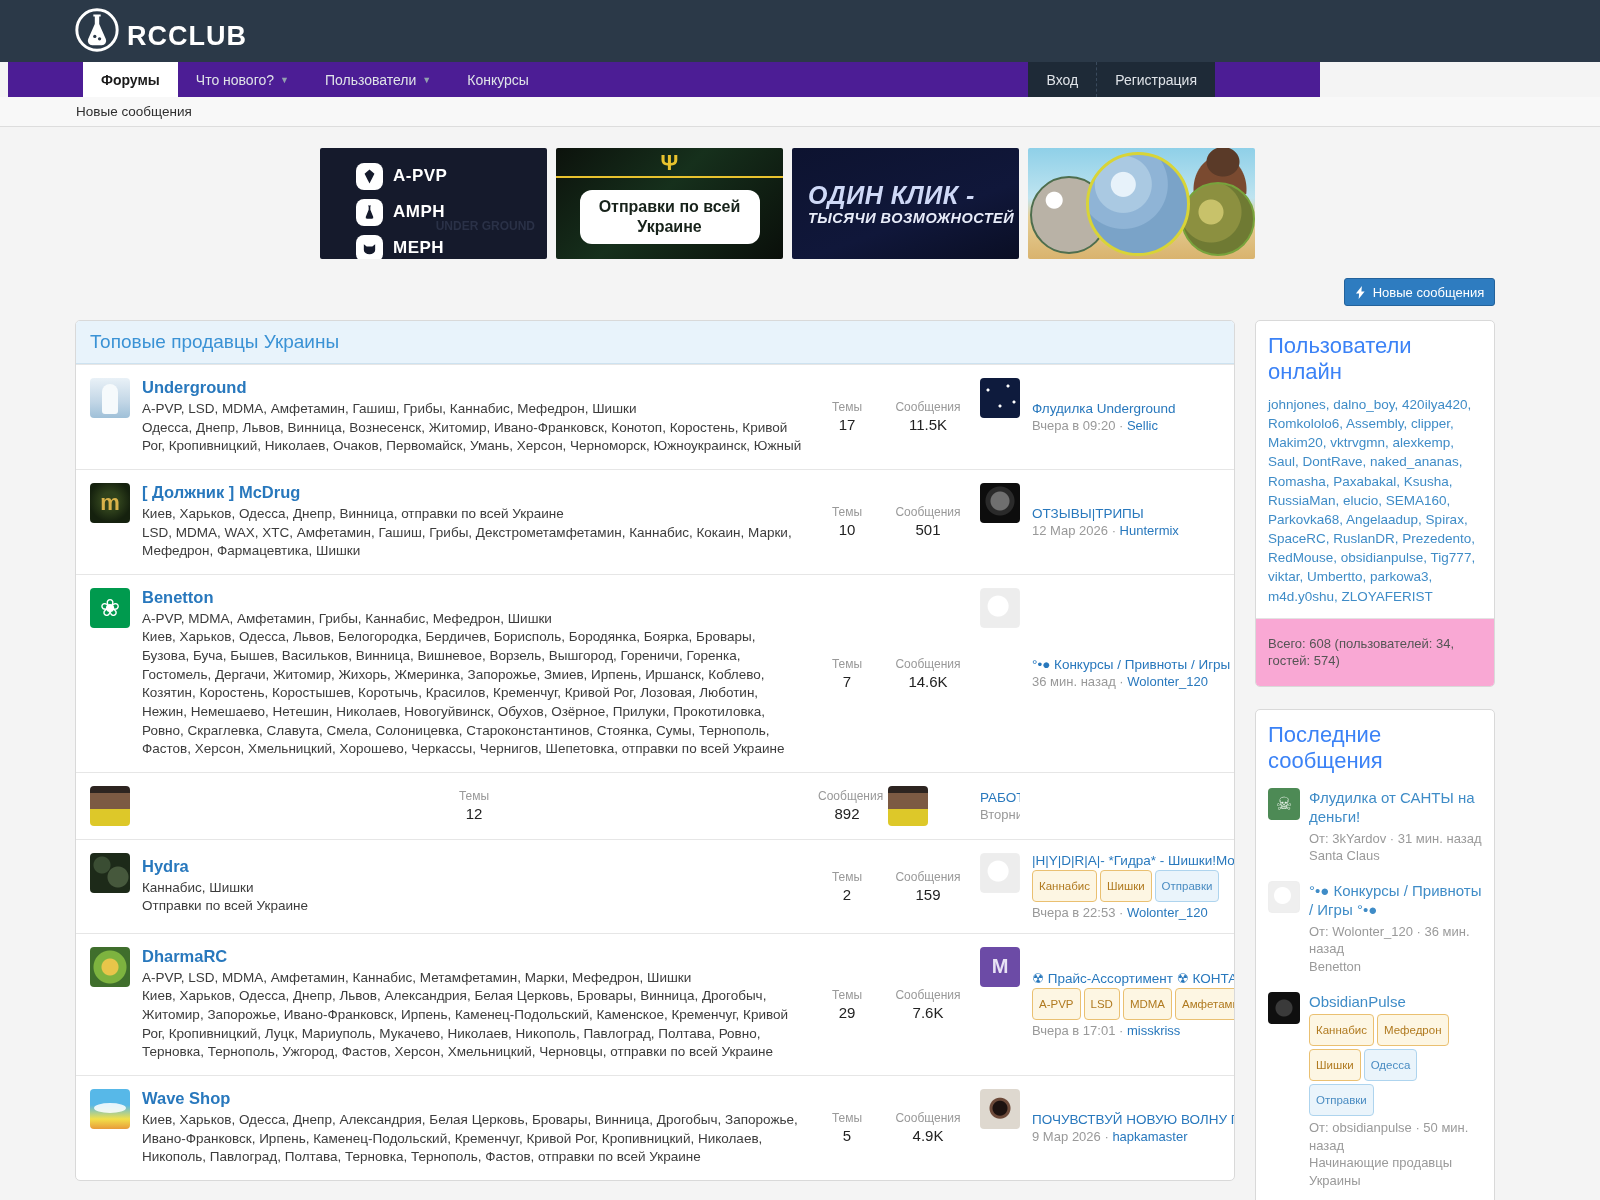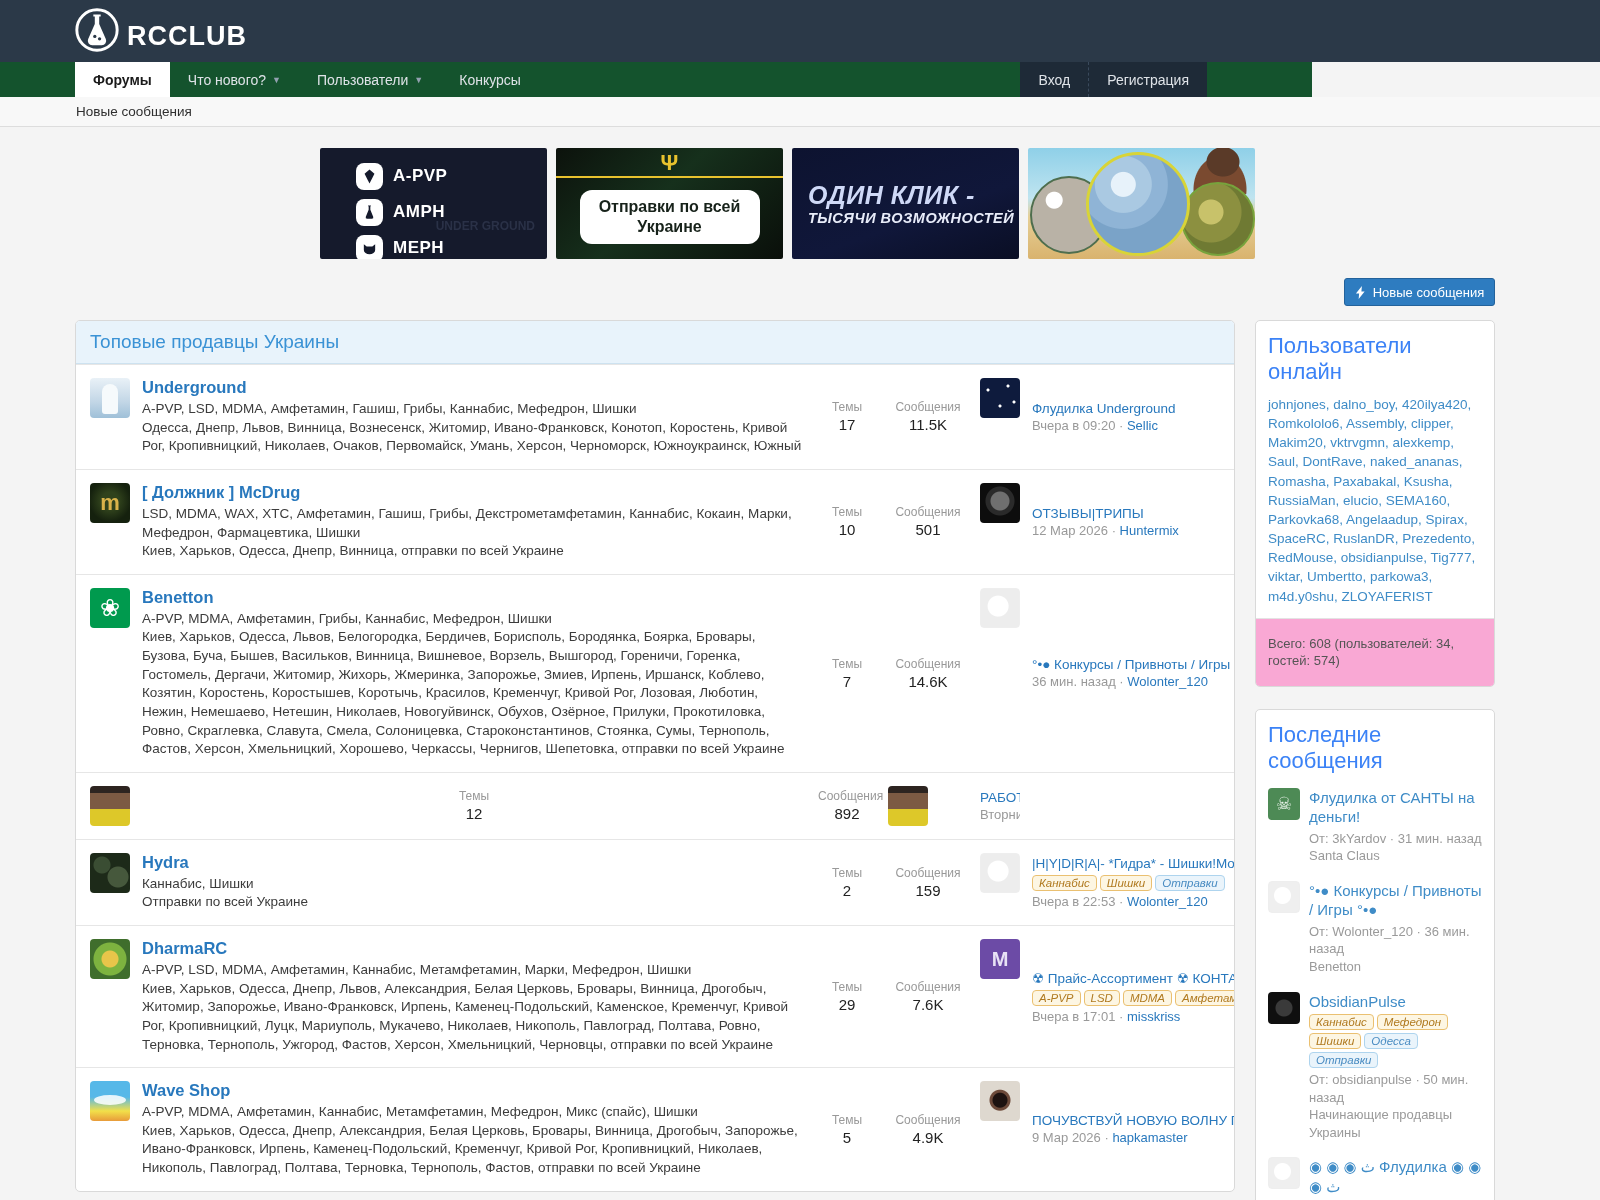--- a/index.html
+++ b/index.html
@@ -5,21 +5,21 @@
   * { margin:0; padding:0; box-sizing:border-box; }
   html,body { width:1600px; height:1200px; overflow:hidden; }
   body { font-family:"Liberation Sans", sans-serif; background:#f4f4f4; position:relative; color:#333; }
   a { text-decoration:none; }
 
   
   .hdr { position:absolute; top:0; left:0; width:1600px; height:62px; background:#2b3948; }
   .brand { position:absolute; left:75px; top:8px; display:flex; align-items:flex-end; gap:8px; cursor:pointer; }
   .brand-icon { width:44px; height:44px; }
   .brand-name { color:#fff; font-size:27px; font-weight:800; letter-spacing:1px; text-transform:uppercase; }
-  .nav { position:absolute; top:62px; left:0; width:1312px; height:35px; background:#14532d; }
+  .nav { position:absolute; top:62px; left:8px; width:1312px; height:35px; background:#4c1d95; }
   .tabs { position:absolute; left:75px; top:0; height:35px; display:flex; }
   .tab { padding:0 18px; height:35px; display:flex; align-items:center; gap:6px; color:#dfe3e8; font-size:14px; cursor:pointer; }
   .tab.active { background:#fff; color:#1a1a1a; font-weight:bold; }
   .caret { font-size:9px; color:#93a1b0; }
   .auth { position:absolute; right:105px; top:0; height:35px; display:flex; background:#1e2a37; }
   .auth a { color:#dfe3e8; font-size:14px; padding:0 18px; display:flex; align-items:center; }
   .auth a + a { border-left:1px dashed #3a4a5c; }
   .subnav { position:absolute; top:97px; left:0; width:1600px; height:30px; background:#f8f8f8; border-bottom:1px solid #ddd; display:flex; align-items:center; }
   .subnav a { color:#2f2f2f; font-size:13.5px; margin-left:76px; }
 
@@ -59,21 +59,21 @@
   .node-title { color:#2878bd; font-size:16.5px; font-weight:bold; cursor:pointer; display:inline-block; margin-bottom:3px; }
   .desc { color:#3c3c3c; font-size:13.5px; line-height:1.38; }
   .stat { text-align:center; }
   .stat-lb { color:#999; font-size:12px; }
   .stat-v { color:#222; font-size:15px; margin-top:2px; }
   .lp { overflow:hidden; }
   .lp-title { color:#2878bd; font-size:13.5px; white-space:nowrap; overflow:hidden; display:block; cursor:pointer; margin-bottom:2px; }
   .lp-meta { color:#999; font-size:13px; white-space:nowrap; overflow:hidden; }
   .lp-meta a { color:#2878bd; cursor:pointer; }
   .tagrow { margin:1px 0 3px; white-space:nowrap; overflow:hidden; }
-  .tag { display:inline-block; font-size:11.5px; padding:1px 6px; border-radius:4px; margin-right:3px; cursor:pointer;font-style:italic; }
+  .tag { display:inline-block; font-size:11.5px; padding:9px 6px; border-radius:4px; margin-right:3px; cursor:pointer; }
   .tag.o { background:#fdf6e3; border:1px solid #eac071; color:#b07a20; }
   .tag.b { background:#eaf4fb; border:1px solid #aed4ee; color:#4a8cc2; }
 
   
   .av-underground { background:linear-gradient(180deg,#e9f1f7 0%,#c2d6e6 60%,#9fc0d8 100%); }
   .av-underground::after { content:""; position:absolute; left:12px; top:6px; width:16px; height:30px; border-radius:8px 8px 3px 3px; background:#f6fafc; }
   .av-mcdrug { background:radial-gradient(circle at 50% 45%,#30421c 0 30%,#15210e 70%); color:#d9b24a; font-weight:800; font-size:22px; display:flex; align-items:center; justify-content:center; }
   .av-benetton { background:#009a4e; color:#fff; font-size:24px; display:flex; align-items:center; justify-content:center; }
   .av-favella { background:linear-gradient(180deg,#2d2420 0 18%,#7c5a43 18% 58%,#ddc829 58%); }
   .av-hydra { background:radial-gradient(circle at 30% 30%,#3a4d33 0 8px,transparent 9px),radial-gradient(circle at 70% 60%,#46583c 0 10px,transparent 11px),#1d2a19; }
@@ -220,22 +220,22 @@
     <div class="lp">
       <span class="lp-title">Флудилка Underground</span>
       <div class="lp-meta"><span>Вчера в 09:20 ·</span> <a>Sellic</a></div>
     </div>
   </div>
 
   <div class="row">
     <div class="av av-mcdrug">m</div>
     <div>
       <span class="node-title">[ Должник ] McDrug</span>
+      <div class="desc">Киев, Харьков, Одесса, Днепр, Винница, отправки по всей Украине</div>
       <div class="desc">LSD, MDMA, WAX, XTC, Амфетамин, Гашиш, Грибы, Декстрометамфетамин, Каннабис, Кокаин, Марки, Мефедрон, Фармацевтика, Шишки</div>
-      <div class="desc">Киев, Харьков, Одесса, Днепр, Винница, отправки по всей Украине</div>
     </div>
     <div class="stat">
         <div class="stat-lb">Темы</div>
         <div class="stat-v">10</div>
       </div>
     <div class="stat">
         <div class="stat-lb">Сообщения</div>
         <div class="stat-v">501</div>
       </div>
     <div class="av lp-raccoon"></div>
@@ -331,21 +331,20 @@
         <span class="tag o">A-PVP</span><span class="tag o">LSD</span><span class="tag o">MDMA</span><span class="tag o">Амфетамин</span>
       </div>
       <div class="lp-meta"><span>Вчера в 17:01 ·</span> <a>misskriss</a></div>
     </div>
   </div>
 
   <div class="row">
     <div class="av av-wave"></div>
     <div>
       <span class="node-title">Wave Shop</span>
-      <div class="desc">A-PVP, MDMA, Амфетамин, Каннабис, Метамфетамин, Мефедрон, Микс (спайс), Шишки</div>
       <div class="desc">Киев, Харьков, Одесса, Днепр, Александрия, Белая Церковь, Бровары, Винница, Дрогобыч, Запорожье, Ивано-Франковск, Ирпень, Каменец-Подольский, Кременчуг, Кривой Рог, Кропивницкий, Николаев, Никополь, Павлоград, Полтава, Терновка, Тернополь, Фастов, отправки по всей Украине</div>
     </div>
     <div class="stat">
         <div class="stat-lb">Темы</div>
         <div class="stat-v">5</div>
       </div>
     <div class="stat">
         <div class="stat-lb">Сообщения</div>
         <div class="stat-v">4.9K</div>
       </div>

